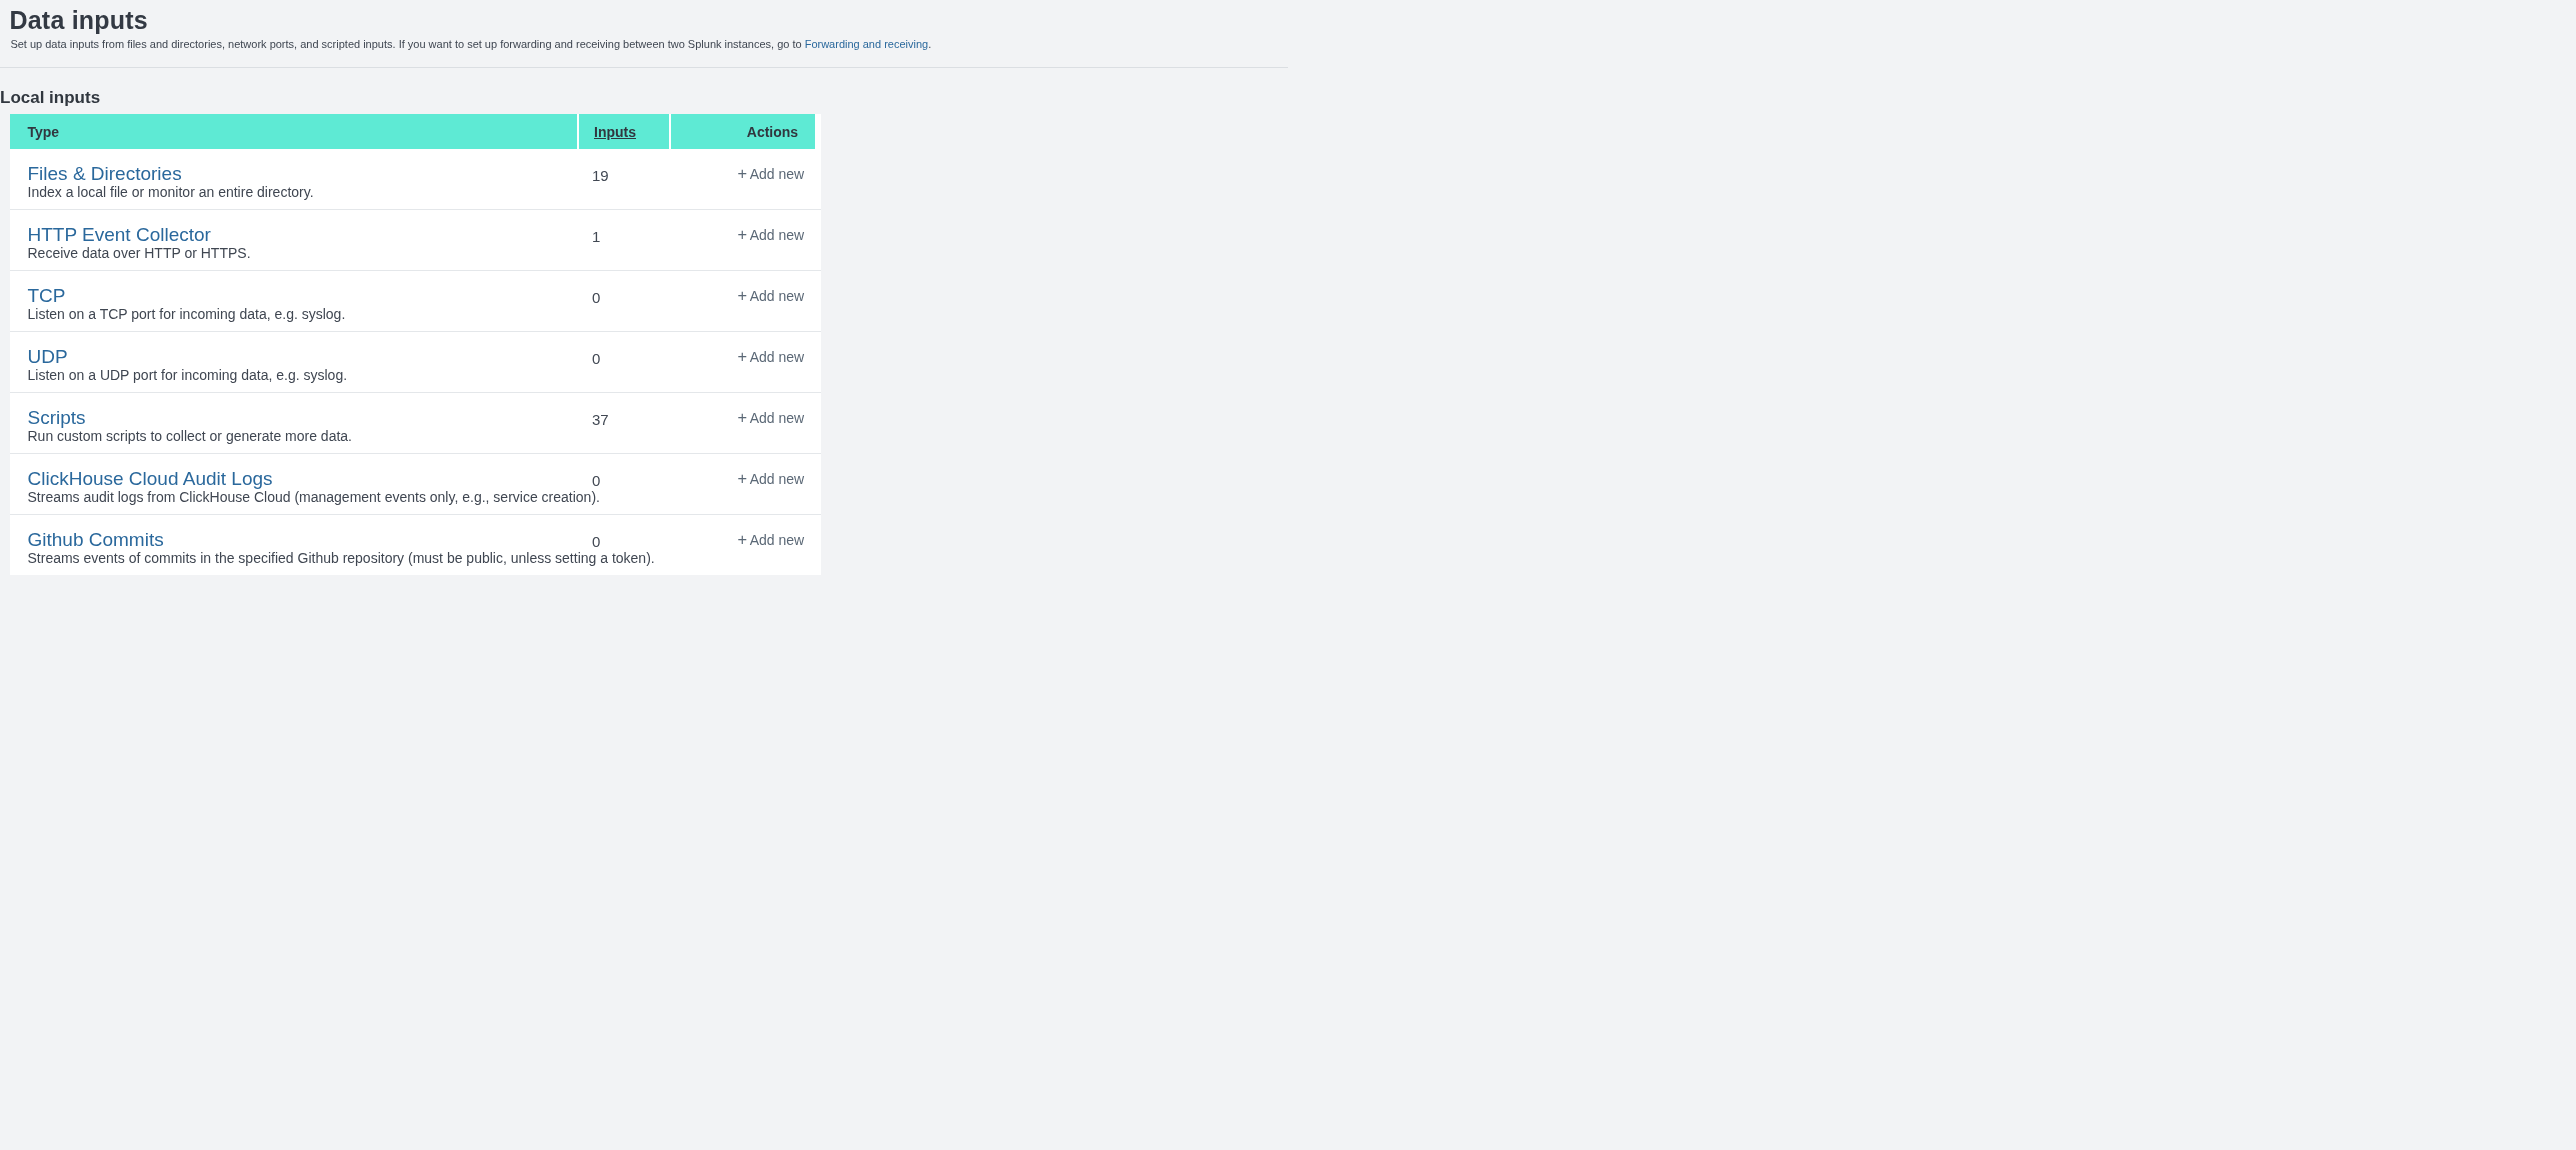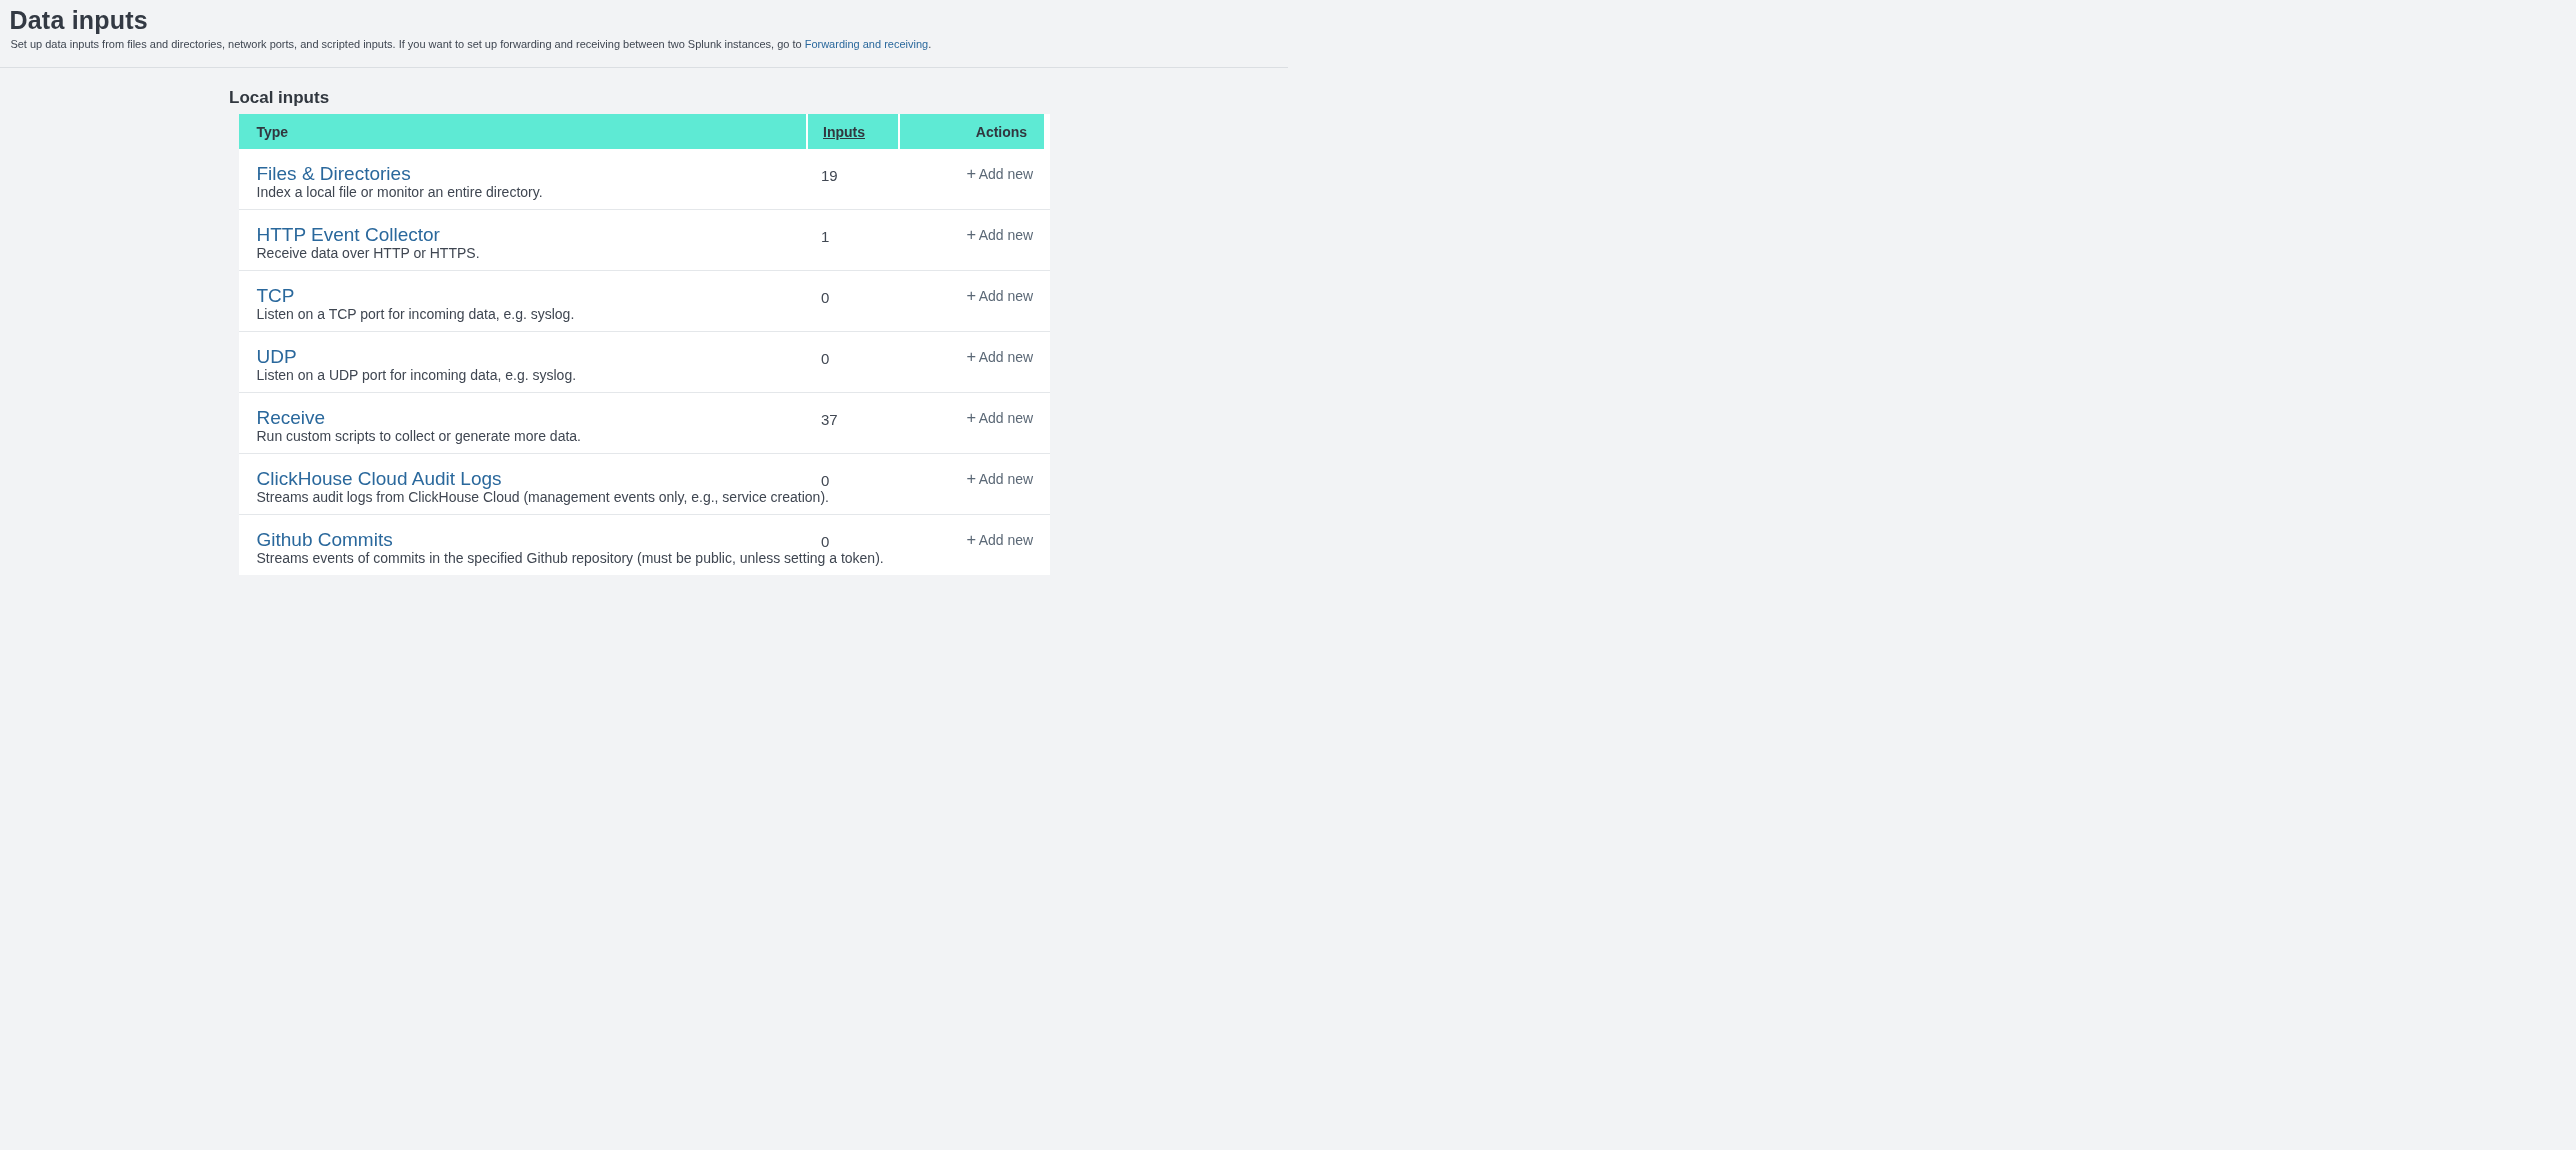--- a/index.html
+++ b/index.html
@@ -31,21 +31,21 @@
     line-height: 1.3;
   }
   .page-subtitle a {
     color: #2a689c;
     text-decoration: none;
     cursor: pointer;
   }
   .subtitle-suffix { color: #3f4651; }
 
   
-  .content { padding-left: 229px; }
+  .content { }
   .section-heading {
     margin: 19px 0 0 0;
     font-size: 17px;
     font-weight: bold;
     color: #31373f;
     line-height: 21px;
   }
   .itable {
     margin: 6px 0 0 9.5px;
     width: 811px;
@@ -165,21 +165,21 @@
       <div class="desc">Listen on a UDP port for incoming data, e.g. syslog.</div>
     </div>
     <div class="cell c2">0</div>
     <div class="cell c3">
       <a class="add-new"><span class="plus">+</span><span>Add new</span></a>
     </div>
   </div>
 
   <div class="trow">
     <div class="cell c1">
-      <a class="type-link">Receive</a>
+      <a class="type-link">Scripts</a>
       <div class="desc">Run custom scripts to collect or generate more data.</div>
     </div>
     <div class="cell c2">37</div>
     <div class="cell c3">
       <a class="add-new"><span class="plus">+</span><span>Add new</span></a>
     </div>
   </div>
 
   <div class="trow">
     <div class="cell c1">

